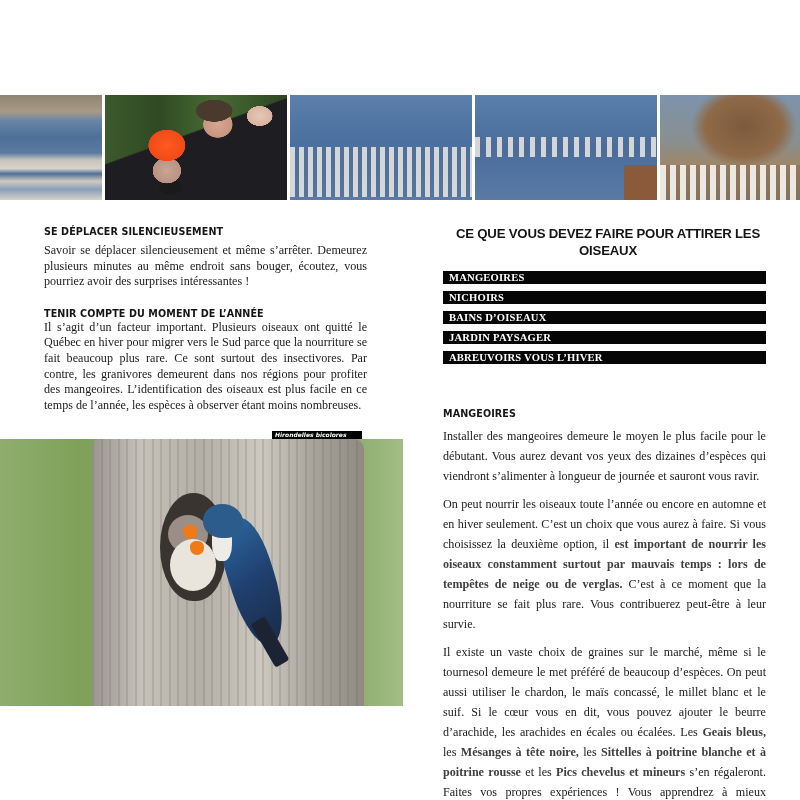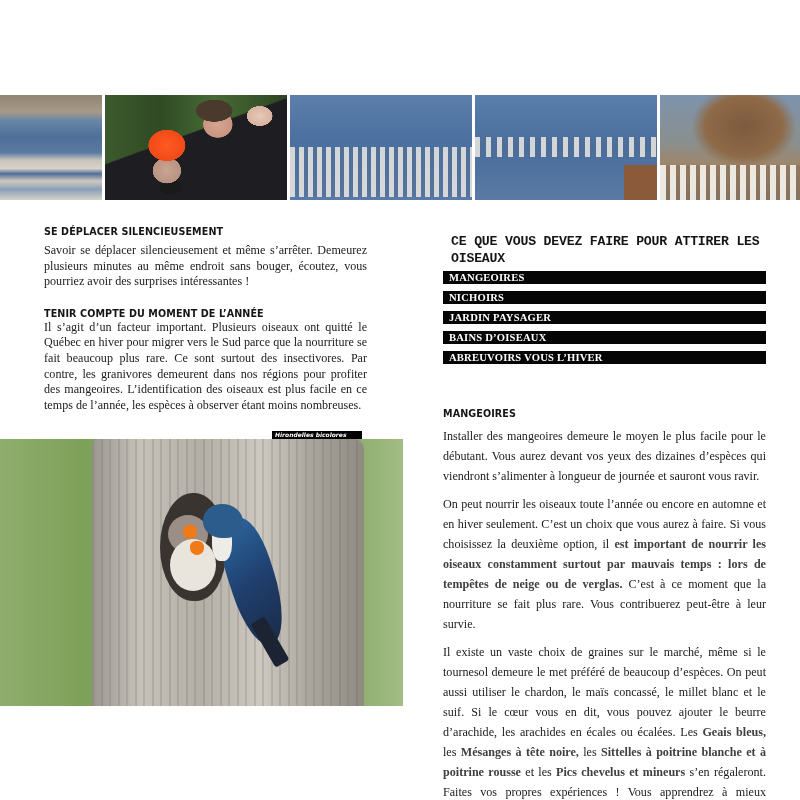--- a/index.html
+++ b/index.html
@@ -41,21 +41,21 @@
 
     .h-sub { font-family: "DejaVu Sans", sans-serif; font-weight: bold; font-size: 9.6px; letter-spacing: 0.1px; color: #151515; margin: 0; line-height: 12px; }
     .body { font-family: "Liberation Serif", serif; font-size: 12.1px; line-height: 15.6px; text-align: justify; hyphens: auto; margin: 0; color: #202020; }
     .body b { font-weight: bold; color: #404040; }
 
     #h1 { margin-bottom: 5px; }
     #p1 { margin-bottom: 18px; }
     #h2 { }
 
     
-    .big-title { position: absolute; left: 443px; top: 225px; width: 330px; font-family: Liberation Mono, monospace; font-size: 13.2px; line-height: 17px; color: #151515; margin: 8px; letter-spacing: -0.2px; }
+    .big-title { position: absolute; left: 443px; top: 225px; width: 330px; font-family: Liberation Sans, sans-serif; font-size: 13.2px; line-height: 17px; color: #151515; margin: 0; letter-spacing: -0.2px; text-align: center; }
 
     .bars { position: absolute; left: 443px; top: 271px; width: 323px; }
     .bar { height: 13px; background: #050505; margin-bottom: 7px; padding-left: 6px; box-sizing: border-box;
            font-family: "Liberation Serif", serif; font-weight: bold; font-size: 10.6px; line-height: 13px; color: #ffffff; letter-spacing: 0.2px; }
 
     .mang { top: 408px; }
     .mang .h-sub { margin-bottom: 6px; }
     .mang .body { line-height: 20px; margin-bottom: 8px; }
 
     
@@ -111,22 +111,22 @@
   <div class="adult-tail"></div>
   <div class="adult-throat"></div>
   <div class="adult-head"></div>
 </div>
 
 <h2 class="big-title">CE QUE VOUS DEVEZ FAIRE POUR ATTIRER LES OISEAUX</h2>
 
 <div class="bars">
   <div class="bar">MANGEOIRES</div>
   <div class="bar">NICHOIRS</div>
+  <div class="bar">BAINS D’OISEAUX</div>
   <div class="bar">JARDIN PAYSAGER</div>
-  <div class="bar">BAINS D’OISEAUX</div>
   <div class="bar">ABREUVOIRS VOUS L’HIVER</div>
 </div>
 
 <div class="col-right mang">
   <h3 class="h-sub">MANGEOIRES</h3>
   <p class="body">Installer des mangeoires demeure le moyen le plus facile pour le débutant. Vous aurez devant vos yeux des dizaines d’espèces qui viendront s’alimenter à longueur de journée et sauront vous ravir.</p>
   <p class="body"><span>On peut nourrir les oiseaux toute l’année ou encore en automne et en hiver seulement. C’est un choix que vous aurez à faire. Si vous choisissez la deuxième option, il </span><b>est important de nourrir les oiseaux constamment surtout par mauvais temps : lors de tempêtes de neige ou de verglas.</b><span> C’est à ce moment que la nourriture se fait plus rare. Vous contribuerez peut-être à leur survie.</span></p>
   <p class="body"><span>Il existe un vaste choix de graines sur le marché, même si le tournesol demeure le met préféré de beaucoup d’espèces. On peut aussi utiliser le chardon, le maïs concassé, le millet blanc et le suif. Si le cœur vous en dit, vous pouvez ajouter le beurre d’arachide, les arachides en écales ou écalées. Les </span><b>Geais bleus,</b><span> les </span><b>Mésanges à tête noire,</b><span> les </span><b>Sittelles à poitrine blanche et à poitrine rousse</b><span> et les </span><b>Pics chevelus et mineurs</b><span> s’en régaleront. Faites vos propres expériences ! Vous apprendrez à mieux connaître les goûts de chaque espèce.</span></p>
 </div>
 

